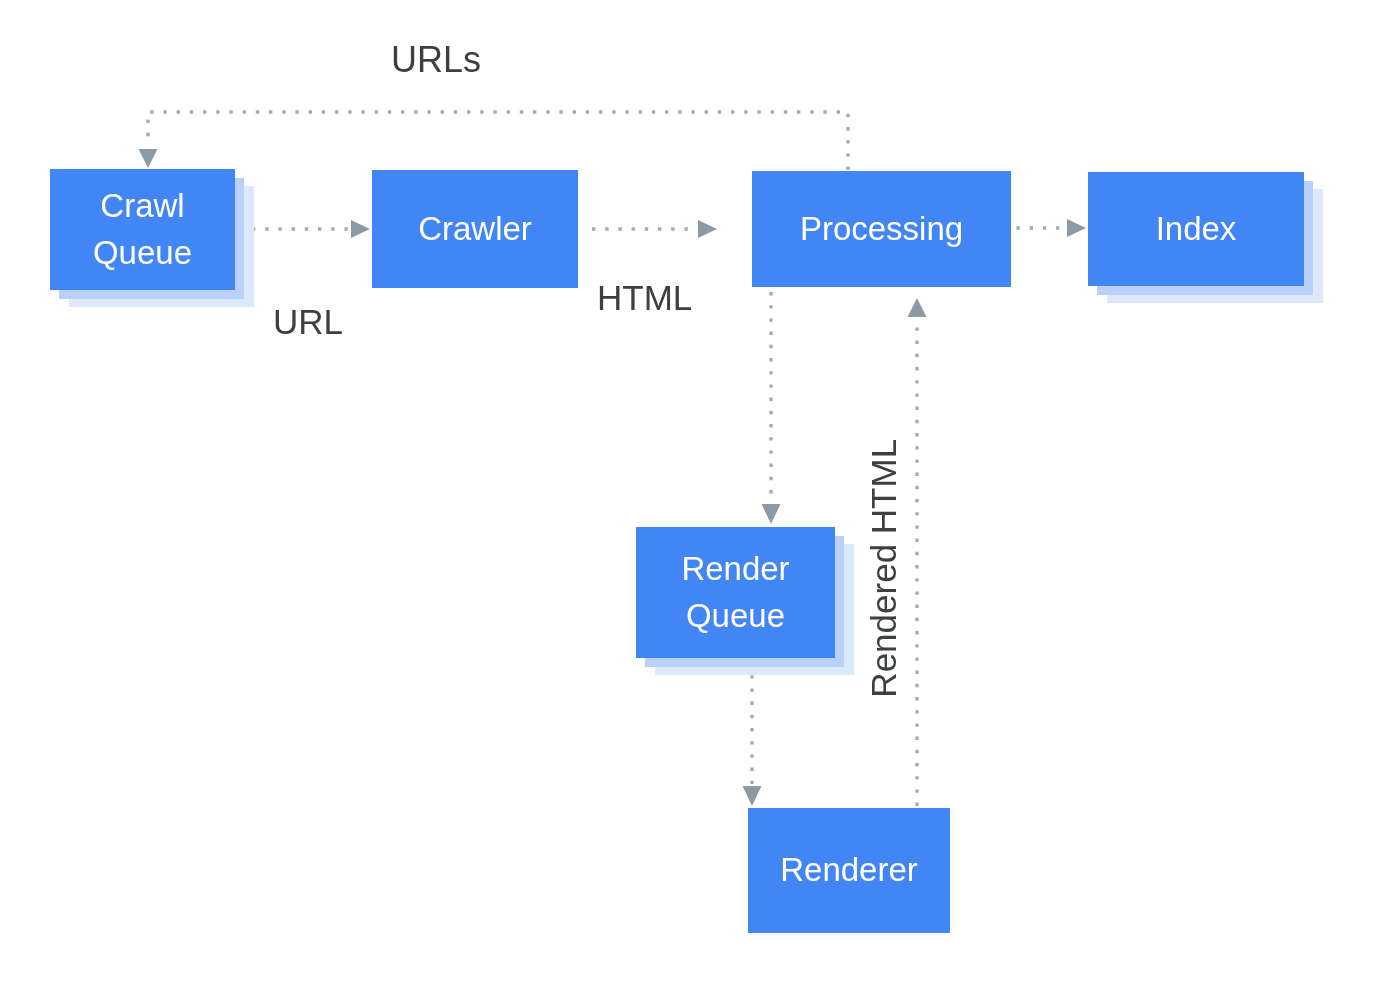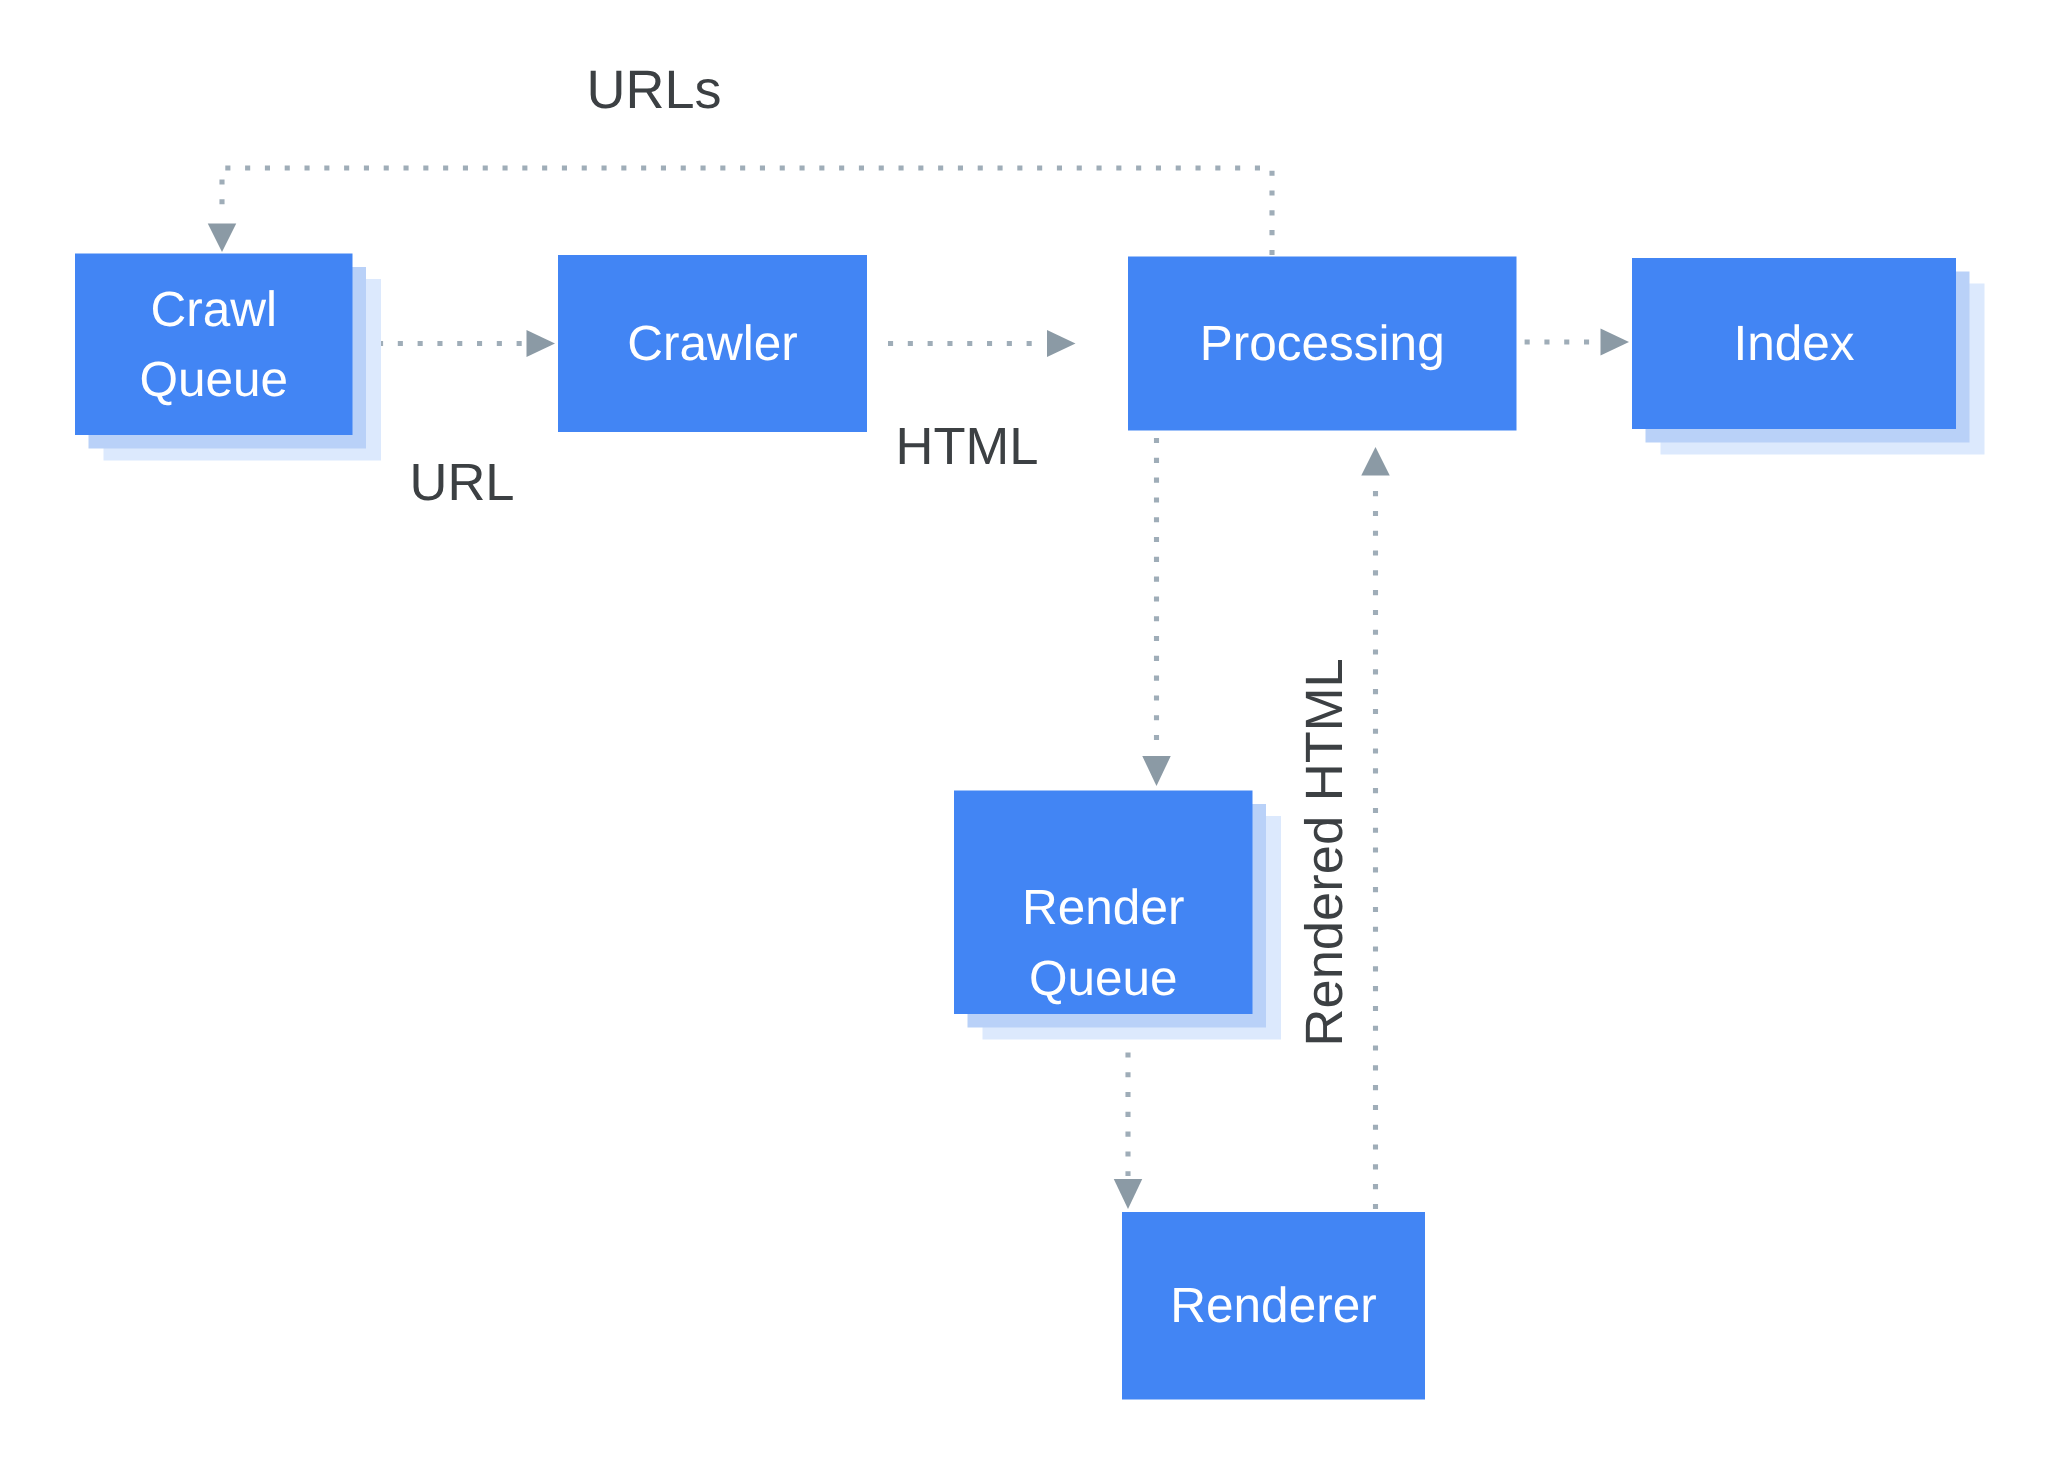--- a/index.html
+++ b/index.html
@@ -24,21 +24,21 @@
   .node{
     position:absolute;background:var(--box-fill);color:var(--box-text);
     display:flex;align-items:center;justify-content:center;text-align:center;
     font-size:33px;line-height:1.42;padding:0 8px;box-sizing:border-box;
   }
   .node.stacked{box-shadow:9px 9px 0 var(--shadow-inner),19px 17px 0 var(--shadow-outer);}
   #node-crawl-queue {left:50px;  top:169px; width:185px; height:121px;}
   #node-crawler     {left:372px; top:170px; width:206px; height:118px;}
   #node-processing  {left:752px; top:171px; width:259px; height:116px;}
   #node-index       {left:1088px;top:172px; width:216px; height:114px;}
-  #node-render-queue{left:636px; top:527px; width:199px; height:149px;align-items:flex-end;}
+  #node-render-queue{left:636px; top:527px; width:199px; height:131px;}
   #node-renderer    {left:728px; top:808px; width:202px; height:125px;margin-left:20px;}
   .edge-label{
     position:absolute;color:var(--label-text);font-size:35px;
     white-space:nowrap;line-height:1.1;
   }
   #label-urls{left:391px;top:40px;font-size:36px;}
   #label-url{left:273px;top:263px;margin-top:40px;}
   #label-html{left:597px;top:279px;}
   #label-rendered-html{
     left:739px;top:549px;width:290px;text-align:center;

